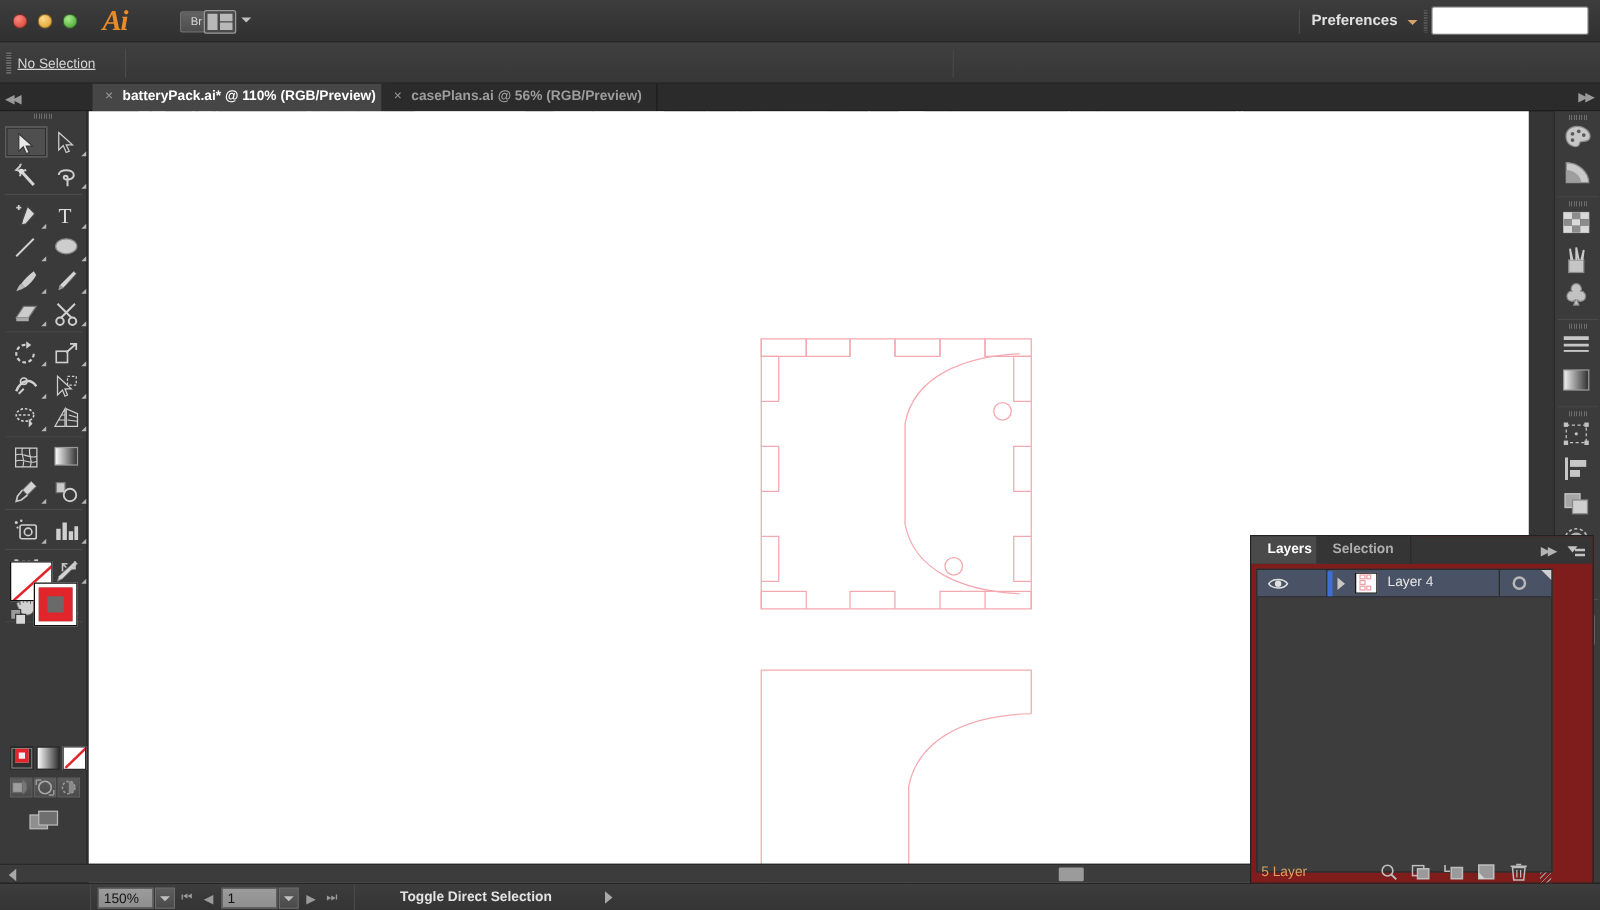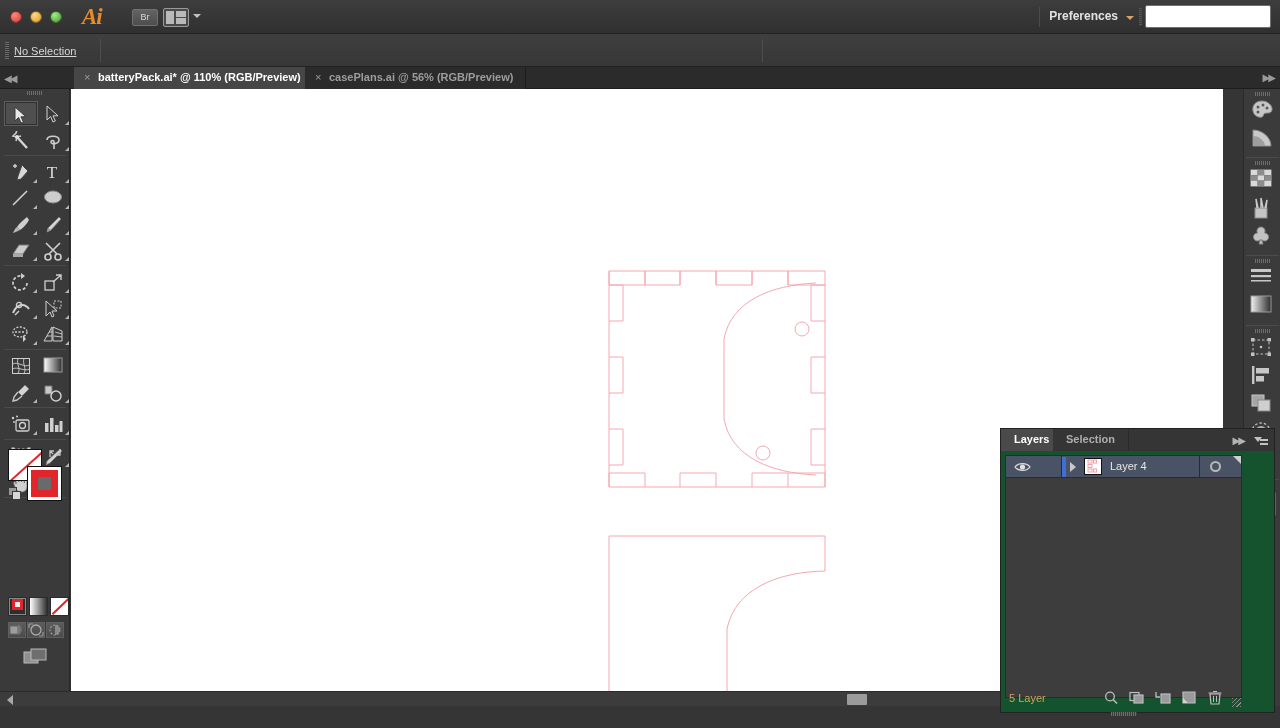--- a/index.html
+++ b/index.html
@@ -25,21 +25,21 @@
   .tl.r { background: radial-gradient(circle at 35% 30%, #ff8a80, #cf3a30); }
   .tl.y { background: radial-gradient(circle at 35% 30%, #ffd98a, #d99a24); }
   .tl.g { background: radial-gradient(circle at 35% 30%, #a8eb8a, #3f9c2c); }
   .ai-logo {
     position: absolute; left: 82px; top: 4px;
     font-family: "Liberation Serif", serif;
     font-size: 23px; font-style: italic; font-weight: bold;
     color: #e88b2a; letter-spacing: -1px;
   }
   .br-btn {
-    position: absolute; left: 132px; top: 9px; width: 26px; height: 17px;
+    position: absolute; left: 144px; top: 9px; width: 26px; height: 17px;
     background: linear-gradient(#636363, #4d4d4d);
     border: 1px solid #707070; border-radius: 2px;
     font-size: 9px; color: #d8d8d8; text-align: center; line-height: 15px;
   }
   .arrange-btn {
     position: absolute; left: 163px; top: 8px; width: 26px; height: 19px;
     border: 1px solid #9a9a9a; border-radius: 2px; background: #4a4a4a;
   }
   .arrange-btn i { position: absolute; background: #b9b9b9; }
   .arrange-btn i.a { left: 2px; top: 2px; width: 8px; height: 13px; }
@@ -223,21 +223,21 @@
   }
   .rd-item { position: absolute; left: 6px; width: 26px; height: 26px; }
   .rd-item.active { background: #505050; border: 1px solid #616161; border-radius: 3px; box-shadow: inset 0 0 0 1px #303030;}
   .rd-grip { position:absolute; left:11px; width:15px; height:4px;
     background: repeating-linear-gradient(90deg,#6d6d6d 0 1px,#3b3b3b 1px 2px); }
   .rd-sep { position:absolute; left:2px; width:33px; height:1px; background:#2d2d2d; border-bottom:1px solid #4b4b4b;}
 
   
   .layers-panel {
     position: absolute; left: 1000px; top: 428px; width: 275px; height: 285px;
-    background: #14532d; border: 1px solid #222; padding-left: 33px;
+    background: #7f1d1d; border: 1px solid #222; padding-left: 33px;
   }
   .lp-tabbar { position: absolute; left:0; top:0; width:100%; height: 22px; background: #353535; }
   .lp-tab { position: absolute; top:0; height: 22px; line-height: 21px; font-size: 11px;
     padding: 0 13px; border-right: 1px solid #2a2a2a; }
   .lp-tab.active { background: #4a4a4a; color: #ffffff; font-weight: bold; }
   .lp-tab.inactive { background: #353535; color: #aeaeae; font-weight: bold; }
   .lp-collapse { position: absolute; right: 30px; top: 6px; color:#b4b4b4; font-size:10px; letter-spacing:-2px;}
   .lp-menu { position: absolute; right: 6px; top: 6px; width: 14px; height: 11px; }
   .lp-menu i { position:absolute; right:0; height:2px; background:#c2c2c2;}
   .lp-menu i:nth-child(1){top:0;width:8px;}
@@ -909,14 +909,32 @@
             <path d="M3 4 L13 4 L12 14 L4 14 Z" fill="none" stroke="#bdbdbd" stroke-width="1.2"></path>
             <path d="M1.5 3 L14.5 3 M6 1.5 L10 1.5" stroke="#bdbdbd" stroke-width="1.2"></path>
             <path d="M6.5 6 L6.5 12 M9.5 6 L9.5 12" stroke="#bdbdbd" stroke-width="1"></path>
           </svg>
       </div>
       <div class="lp-resize"></div>
     </div>
     <div class="lp-grip-bottom"></div>
   </div>
 
+  <div class="statusbar">
+    <div class="sb-sep" style="left:72px;"></div>
+    <div class="zoom-field">150%</div>
+    <div class="zoom-drop">
+        <span class="cap"></span>
+      </div>
+    <div class="navbtn" style="left:145px;">⏮</div>
+    <div class="navbtn" style="left:163px;">◀</div>
+    <div class="ab-field">1</div>
+    <div class="ab-drop">
+        <span class="cap"></span>
+      </div>
+    <div class="navbtn" style="left:245px;">▶</div>
+    <div class="navbtn" style="left:261px;">⏭</div>
+    <div class="sb-sep" style="left:283px;"></div>
+    <div class="status-text">Toggle Direct Selection</div>
+    <div class="status-caret"></div>
+  </div>
 
 </div>
 
 </body></html>

